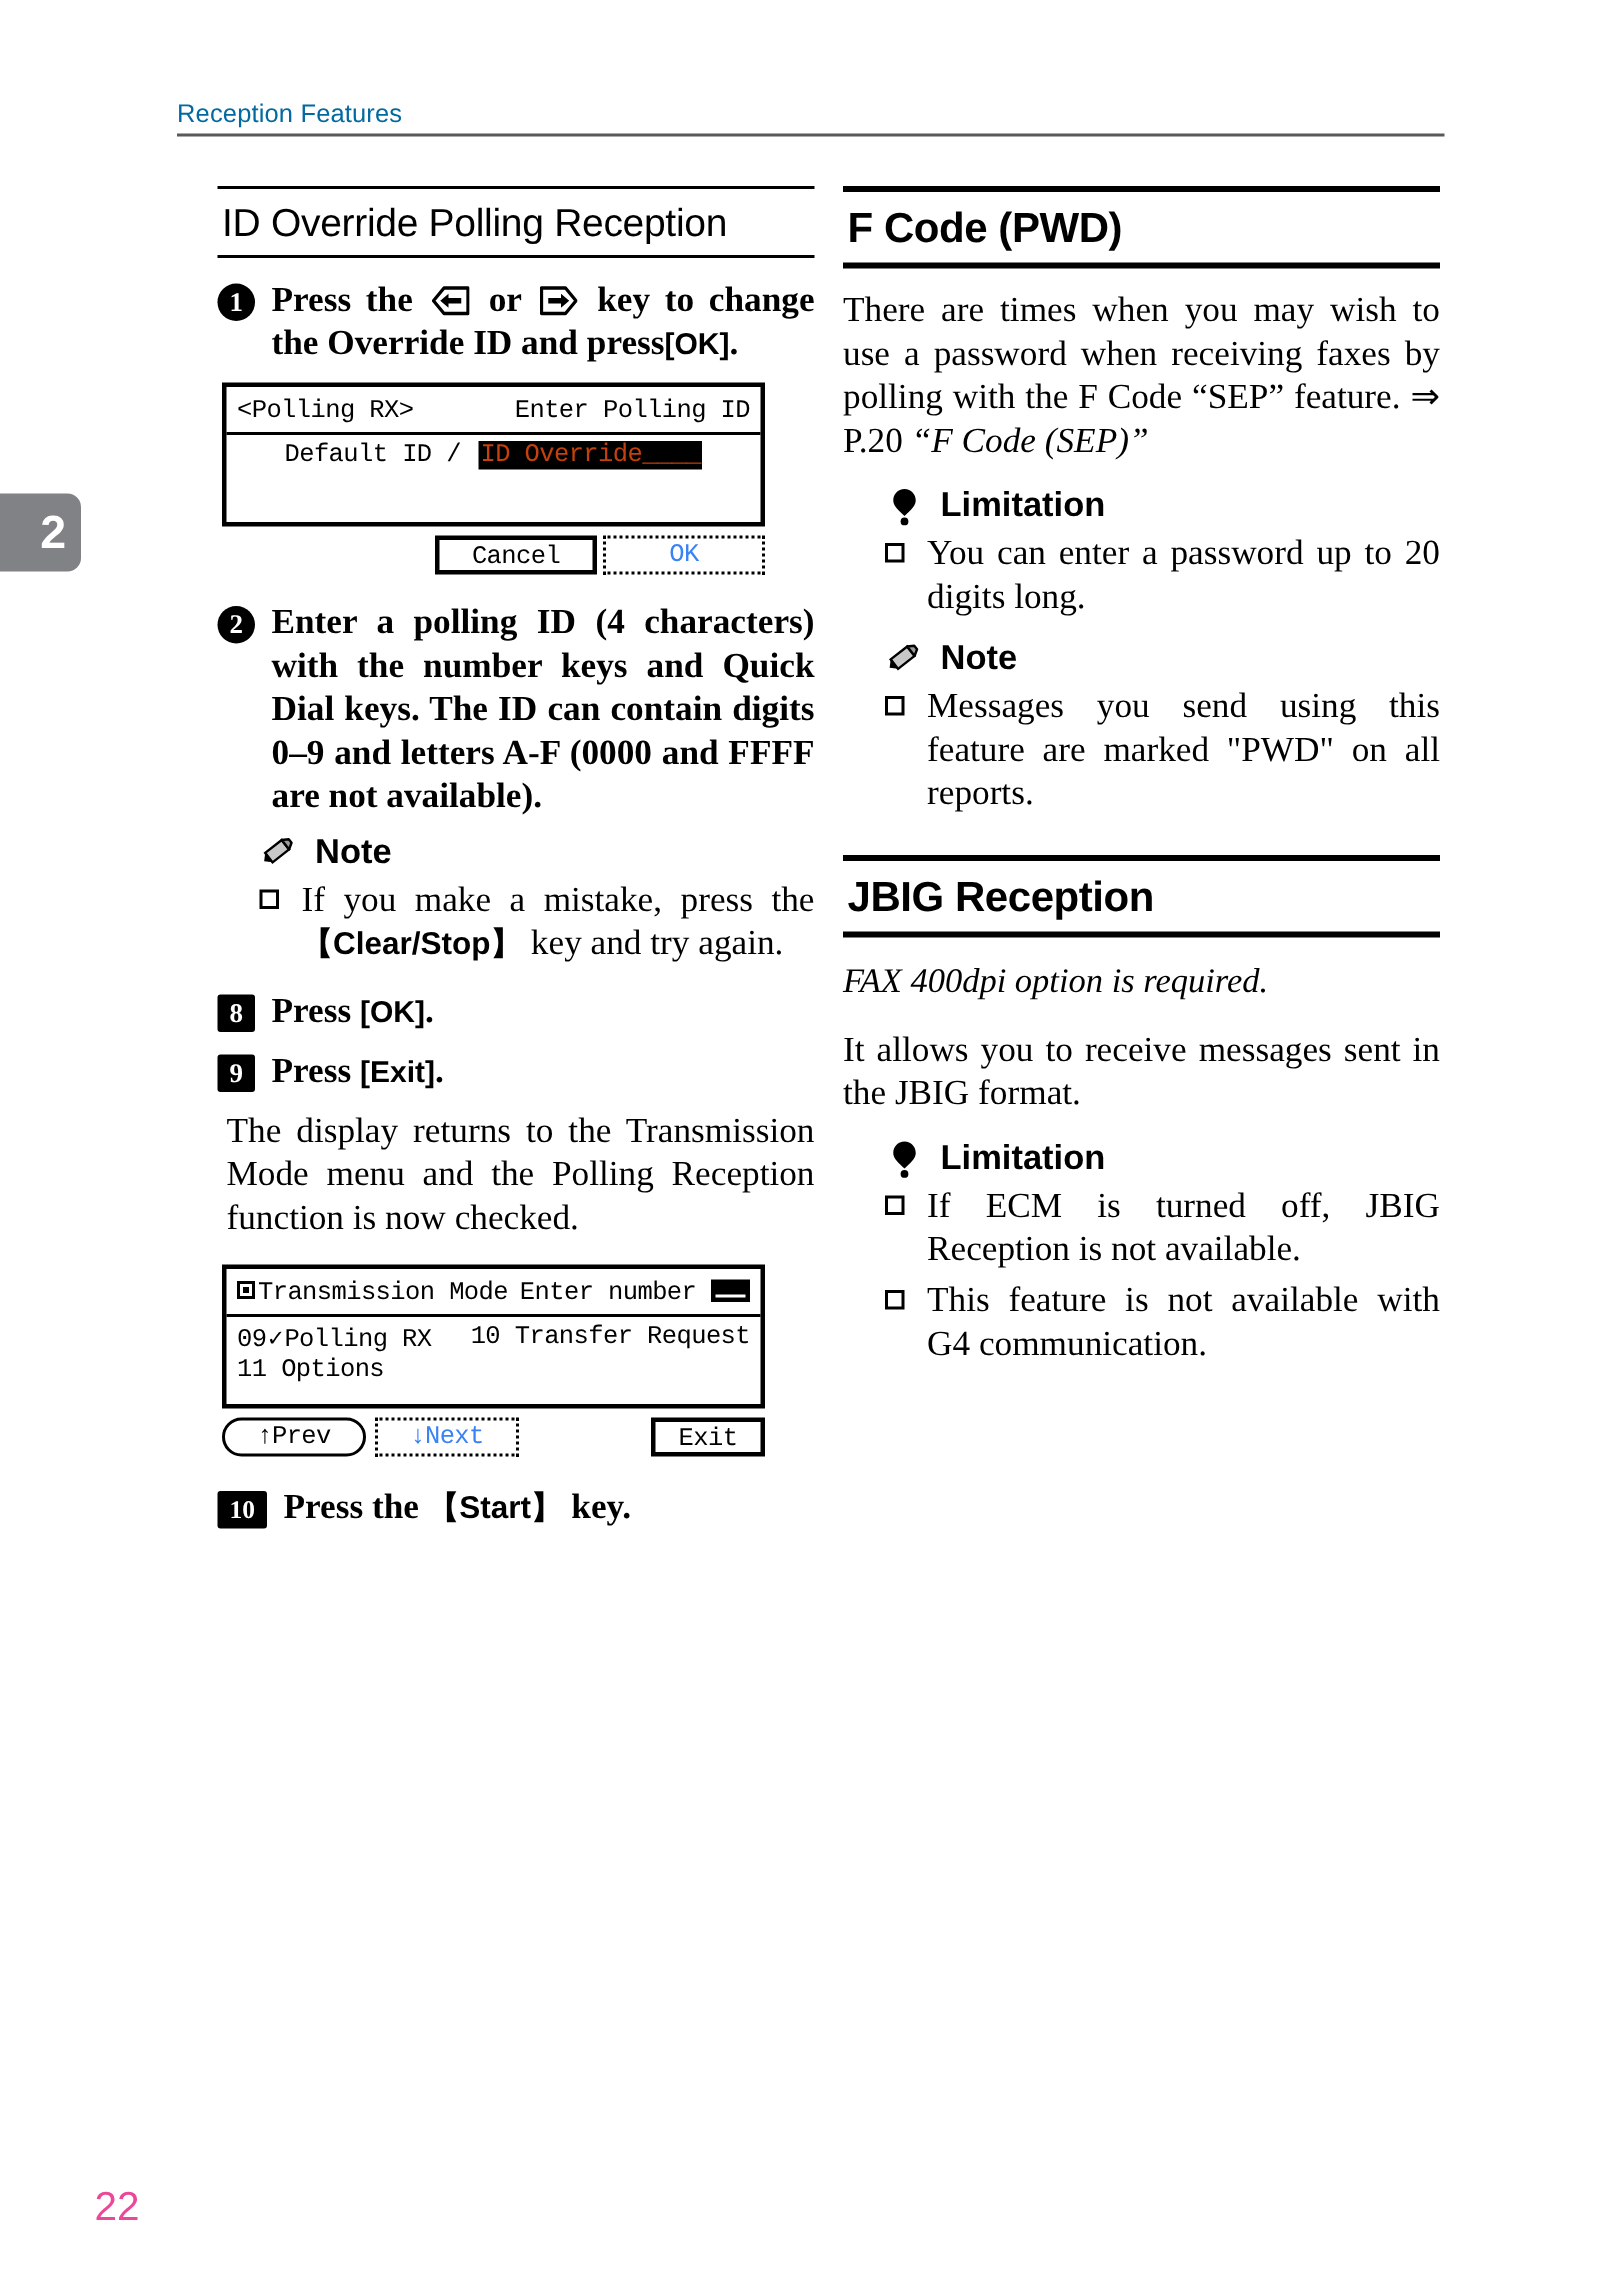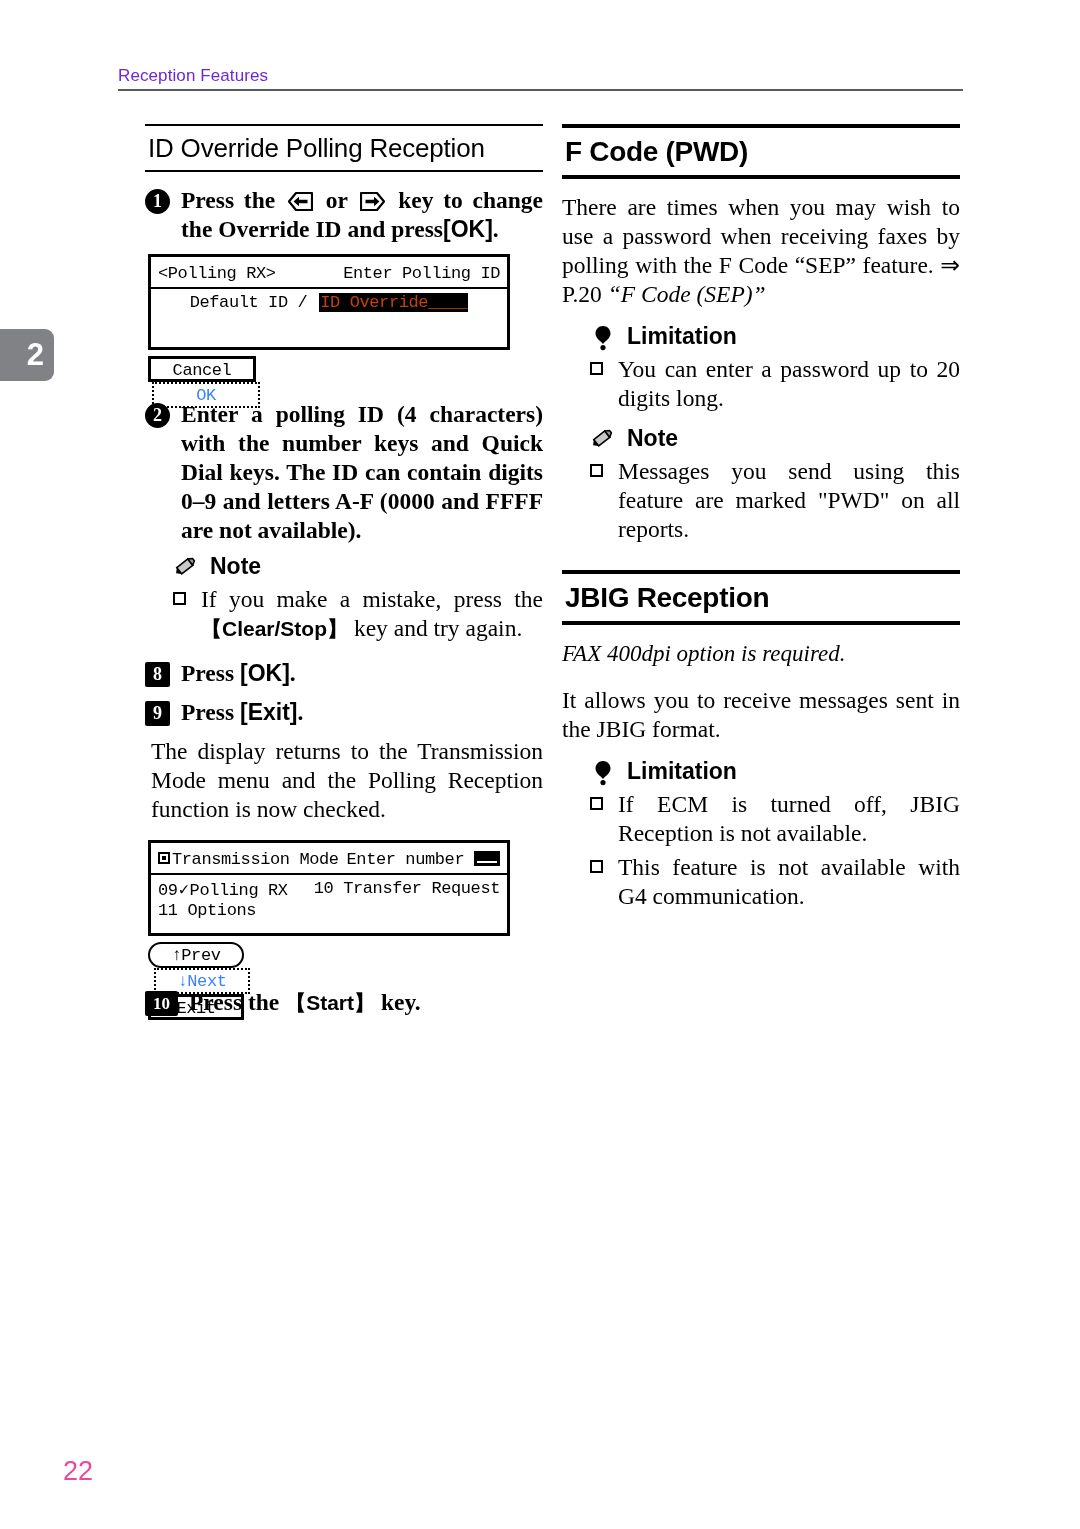--- a/index.html
+++ b/index.html
@@ -19,21 +19,21 @@
   
   .page-header {
     position: absolute;
     left: 118px;
     top: 66px;
     width: 845px;
   }
   .page-header .hdr-text {
     font-family: "Liberation Sans", sans-serif;
     font-size: 17px;
-    color: #6d28d9;
+    color: #0369a1;
     letter-spacing: .1px;
     padding-bottom: 3px;
   }
   .page-header .hdr-rule {
     height: 2px;
     background: #58595b;
     width: 100%;
   }
 
   
@@ -141,21 +141,21 @@
   .step.tight { margin-bottom: 10px; }
 
   .key-brk {
     font-family: "Liberation Sans", sans-serif;
     font-weight: bold;
     font-size: 21px;
   }
   .key-sans {
     font-family: "Liberation Sans", sans-serif;
     font-weight: bold;
-    font-size: 23px;
+    font-size: 20px;
   }
 
   
   .arrowkey {
     display: inline-block;
     width: 25px;
     height: 21px;
     vertical-align: -4px;
     margin: 0 3px;
   }
@@ -230,24 +230,23 @@
     margin-bottom: 1px;
   }
   .lcd-center { text-align: center; gap: 12px; }
   .hl {
     background: #000;
     color: #c2410c;
     padding: 0 1px;
   }
   .lcd-btnrow {
     display: flex;
-    align-items: flex-start;
+    align-items: flex-end;
     margin-top: 6px;
     height: 26px;
-    flex-direction: column;
   }
   .lcd-btn {
     font-size: 17px;
     letter-spacing: -.4px;
     text-align: center;
     line-height: 20px;
     box-sizing: border-box;
     height: 26px;
     padding: 2px 6px;
   }
@@ -422,21 +421,21 @@
         </div>
         <div class="lcd-line">
           <span><span>11</span>&nbsp;<span>Options</span></span>
         </div>
       </div>
     </div>
     <div class="lcd-btnrow">
       <span class="lcd-btn btn-round" style="width:96px;">↑Prev</span>
       <span class="lcd-btn btn-dotted" style="width:96px;margin-left:6px;">↓Next</span>
       <span class="spacer-flex"></span>
-      <span class="lcd-btn btn-solid" style="width:96px;">Exit</span>
+      <span class="lcd-btn btn-solid" style="width:76px;">Exit</span>
     </div>
   </div>
 
   <div class="step" style="padding-left:44px;margin-top:20px;">
     <span class="num wide">10</span>
     <div class="txt">
       <span>Press the</span>
       <span class="key-brk">【Start】</span>
       <span>key.</span>
     </div>

